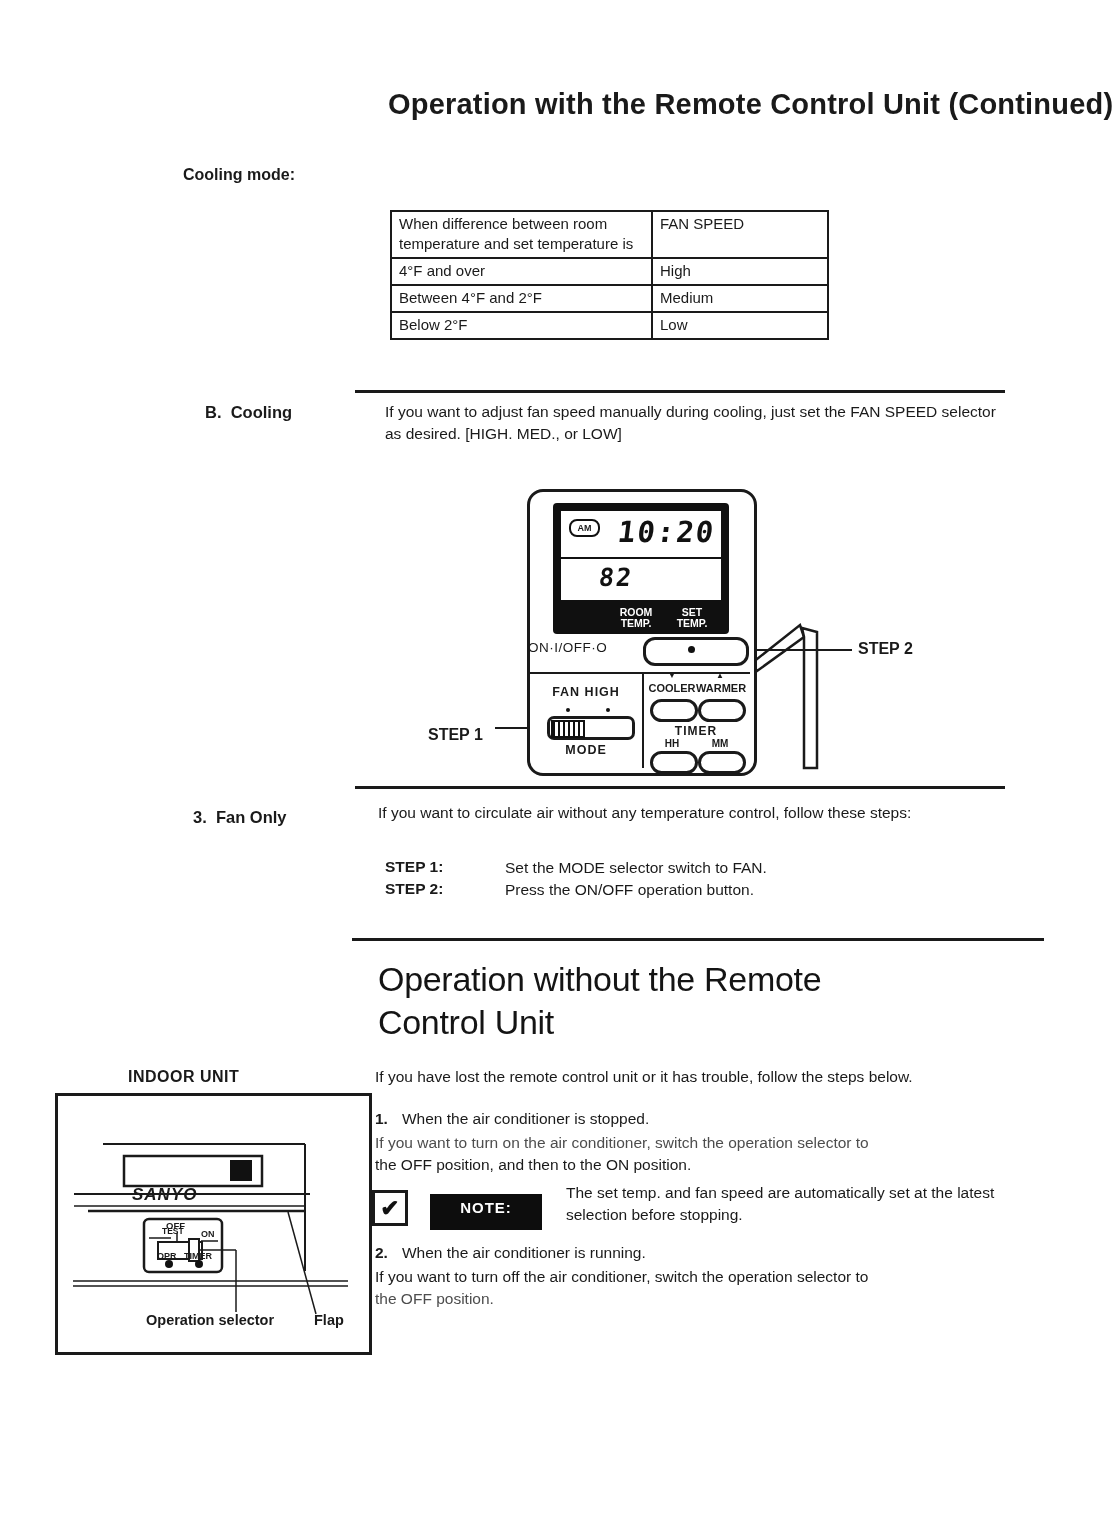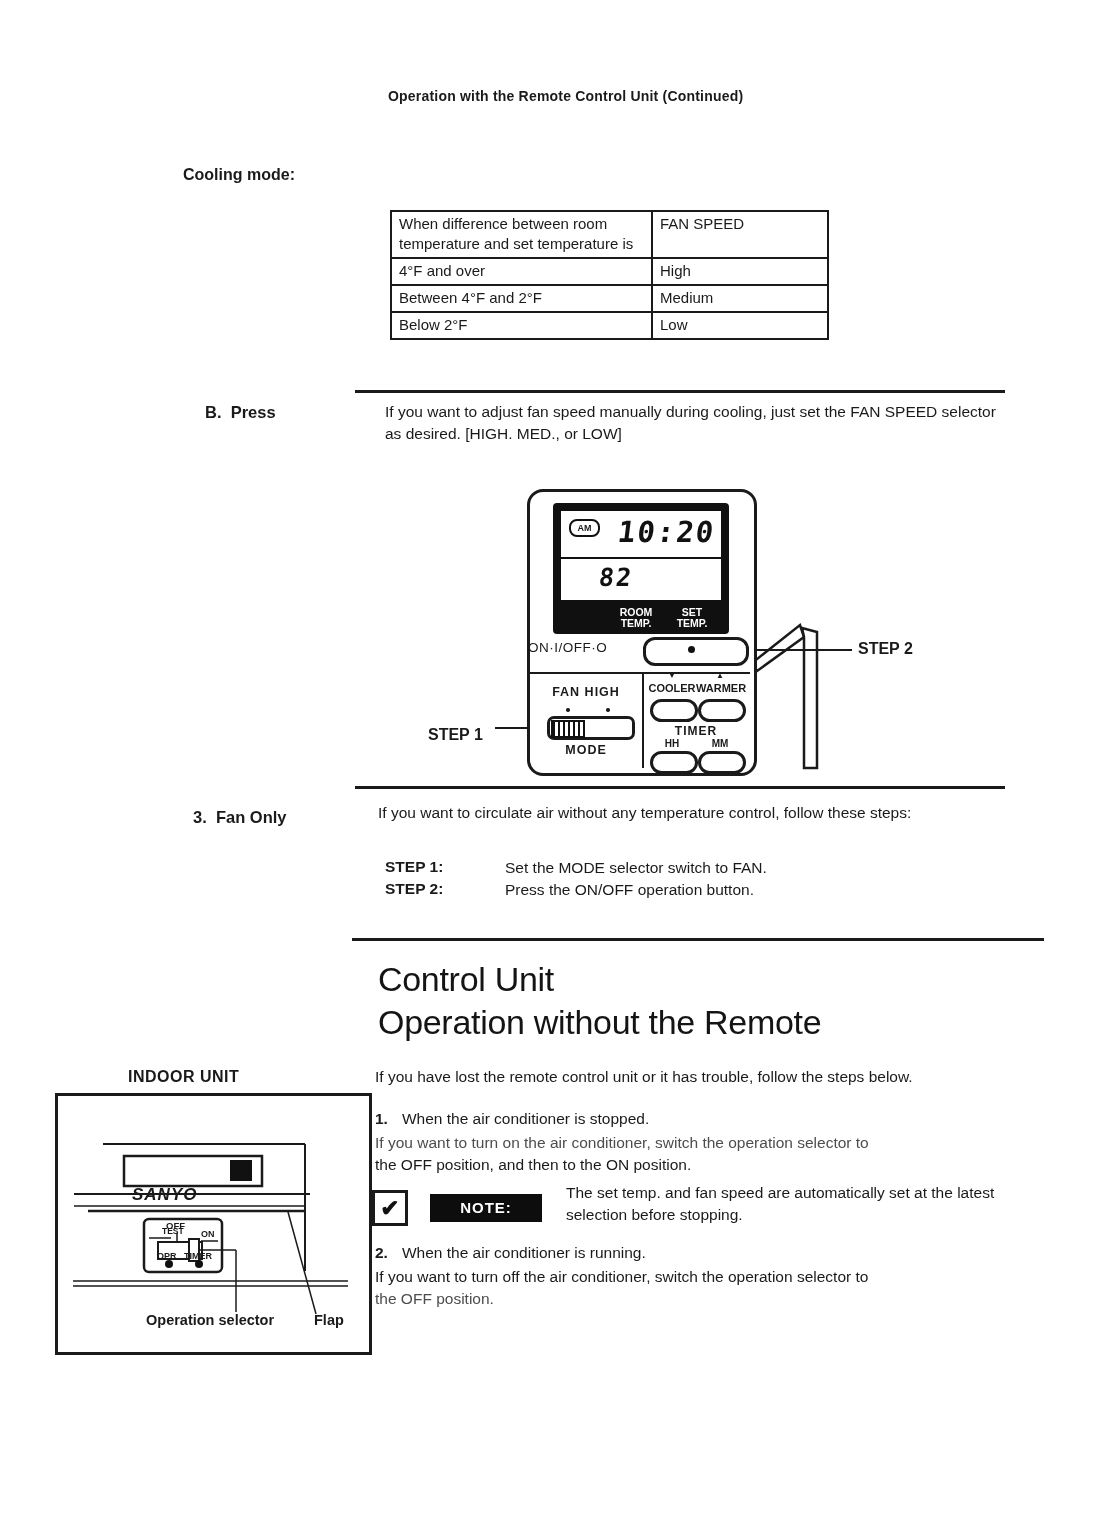--- a/index.html
+++ b/index.html
@@ -21,31 +21,31 @@
   .lcd{position:absolute;left:8px;top:8px;width:160px;height:89px;background:#ffffff;}
   .digital{font-family:"DejaVu Sans Mono",monospace;font-weight:bold;display:inline-block;transform:skewX(-7deg);letter-spacing:2px;color:#111;}
   .bandlabel{position:absolute;bottom:5px;width:50px;color:#fff;font-size:10.5px;font-weight:bold;line-height:11px;text-align:center;}
   .pill{position:absolute;border:3px solid #1a1a1a;border-radius:12px;background:#fff;}
   .minilbl{position:absolute;font-weight:bold;text-align:center;}
   .dot{position:absolute;background:#111;border-radius:50%;}
   
   .indoor{position:absolute;left:55px;top:1093px;width:311px;height:256px;border:3px solid #1a1a1a;background:#fff;}
   .svgfill{position:absolute;left:0;top:0;}
   .faded{color:#4d4d4d;}
-  .notebadge{position:absolute;left:430px;top:1194px;width:112px;height:28px;background:#0d0d0d;color:#fff;
+  .notebadge{position:absolute;left:430px;top:1194px;width:112px;height:36px;background:#0d0d0d;color:#fff;
              font-weight:bold;font-size:15px;text-align:center;line-height:28px;letter-spacing:1px;}
   .checkbox{position:absolute;left:372px;top:1190px;width:30px;height:30px;border:3px solid #1a1a1a;
             text-align:center;font-size:23px;line-height:30px;font-weight:bold;color:#111;}
 </style>
 </head>
 <body>
 
 <div class="page">
 
-  <div class="abs b" style="left:388px;top:88px;font-size:14px;letter-spacing:0.2px;">Operation with the Remote Control Unit (Continued)</div>
+  <div class="abs b" style="left:388px;top:88px;font-size:29px;letter-spacing:0.2px;">Operation with the Remote Control Unit (Continued)</div>
 
   <div class="abs b" style="left:183px;top:166px;font-size:16px;">Cooling mode:</div>
 
   <table class="ctable">
     <tbody>
         <tr>
       <td class="c1">When difference between room temperature and set temperature is</td>
       <td class="c2">FAN SPEED</td>
     </tr>
     <tr>
@@ -58,21 +58,21 @@
     </tr>
     <tr>
       <td>Below 2°F</td>
       <td>Low</td>
     </tr>
   </tbody>
     </table>
 
   <div class="hr" style="left:355px;top:390px;width:650px;"></div>
 
-  <div class="abs b pre" style="left:205px;top:403px;font-size:16.5px;">B.  Press</div>
+  <div class="abs b pre" style="left:205px;top:403px;font-size:16.5px;">B.  Cooling</div>
   <div class="abs t15" style="left:385px;top:401px;width:630px;">If you want to adjust fan speed manually during cooling, just set the FAN SPEED selector as desired. [HIGH. MED., or LOW]</div>
 
   <div class="remote">
     <svg class="svgfill" width="640" height="300" viewBox="0 0 640 300">
       <polygon points="352,176 400,138 404,150 357,184" fill="#ffffff" stroke="#1a1a1a" stroke-width="2.5"></polygon>
       <polygon points="402,141 417,145 417,281 404,281 404,150" fill="#ffffff" stroke="#1a1a1a" stroke-width="2.5"></polygon>
       <line x1="292" y1="163" x2="452" y2="163" stroke="#1a1a1a" stroke-width="2"></line>
       <line x1="95" y1="241" x2="147" y2="241" stroke="#1a1a1a" stroke-width="2"></line>
     </svg>
 
@@ -134,22 +134,22 @@
   <div class="abs b pre" style="left:193px;top:808px;font-size:16.5px;">3.  Fan Only</div>
   <div class="abs t15" style="left:378px;top:802px;width:655px;">If you want to circulate air without any temperature control, follow these steps:</div>
   <div class="abs b" style="left:385px;top:858px;font-size:15.5px;">STEP 1:</div>
   <div class="abs t15" style="left:505px;top:857px;">Set the MODE selector switch to FAN.</div>
   <div class="abs b" style="left:385px;top:880px;font-size:15.5px;">STEP 2:</div>
   <div class="abs t15" style="left:505px;top:879px;">Press the ON/OFF operation button.</div>
 
   <div class="hr" style="left:352px;top:938px;width:692px;"></div>
 
   <div class="abs" style="left:378px;top:958px;font-size:34px;line-height:43px;color:#141414;letter-spacing:-0.3px;">
+    <div>Operation without the Remote</div>
     <div>Control Unit</div>
-    <div>Operation without the Remote</div>
   </div>
 
   <div class="abs b" style="left:128px;top:1068px;font-size:16px;letter-spacing:0.5px;">INDOOR UNIT</div>
 
   <div class="abs t15" style="left:375px;top:1066px;width:648px;">If you have lost the remote control unit or it has trouble, follow the steps below.</div>
 
   <div class="abs" style="left:375px;top:1110px;font-size:15.5px;">
     <span class="b" style="margin-right:14px;">1.</span><span>When the air conditioner is stopped.</span>
   </div>
   <div class="abs t15 faded" style="left:375px;top:1132px;width:660px;">If you want to turn on the air conditioner, switch the operation selector to</div>

